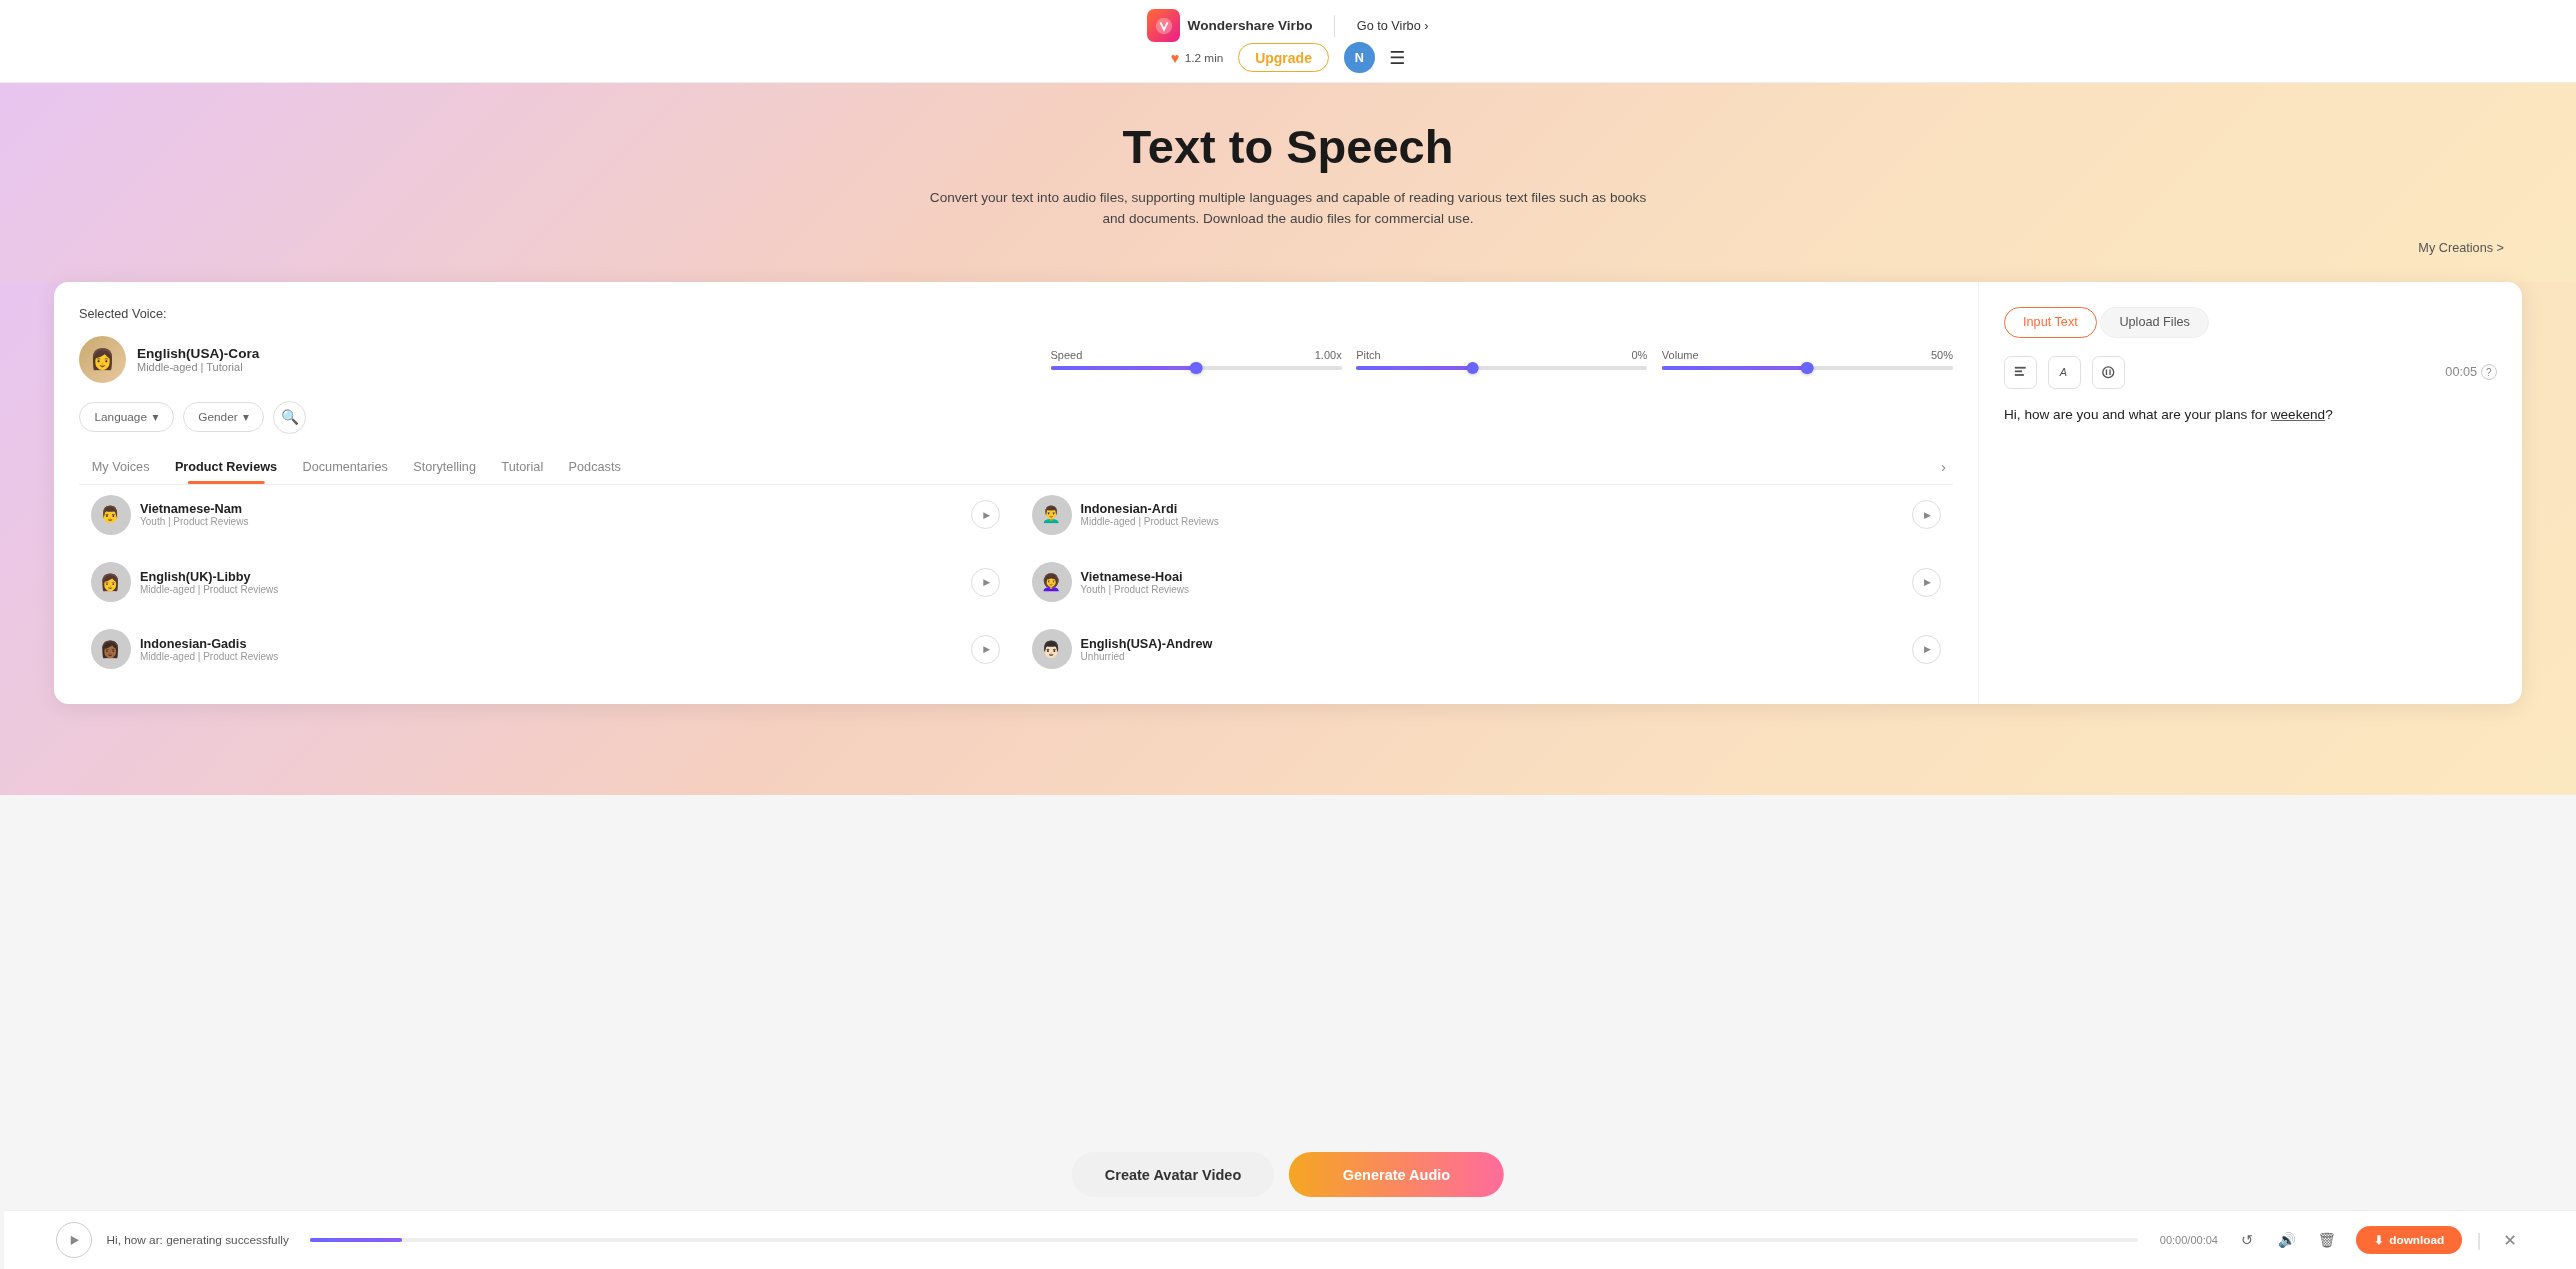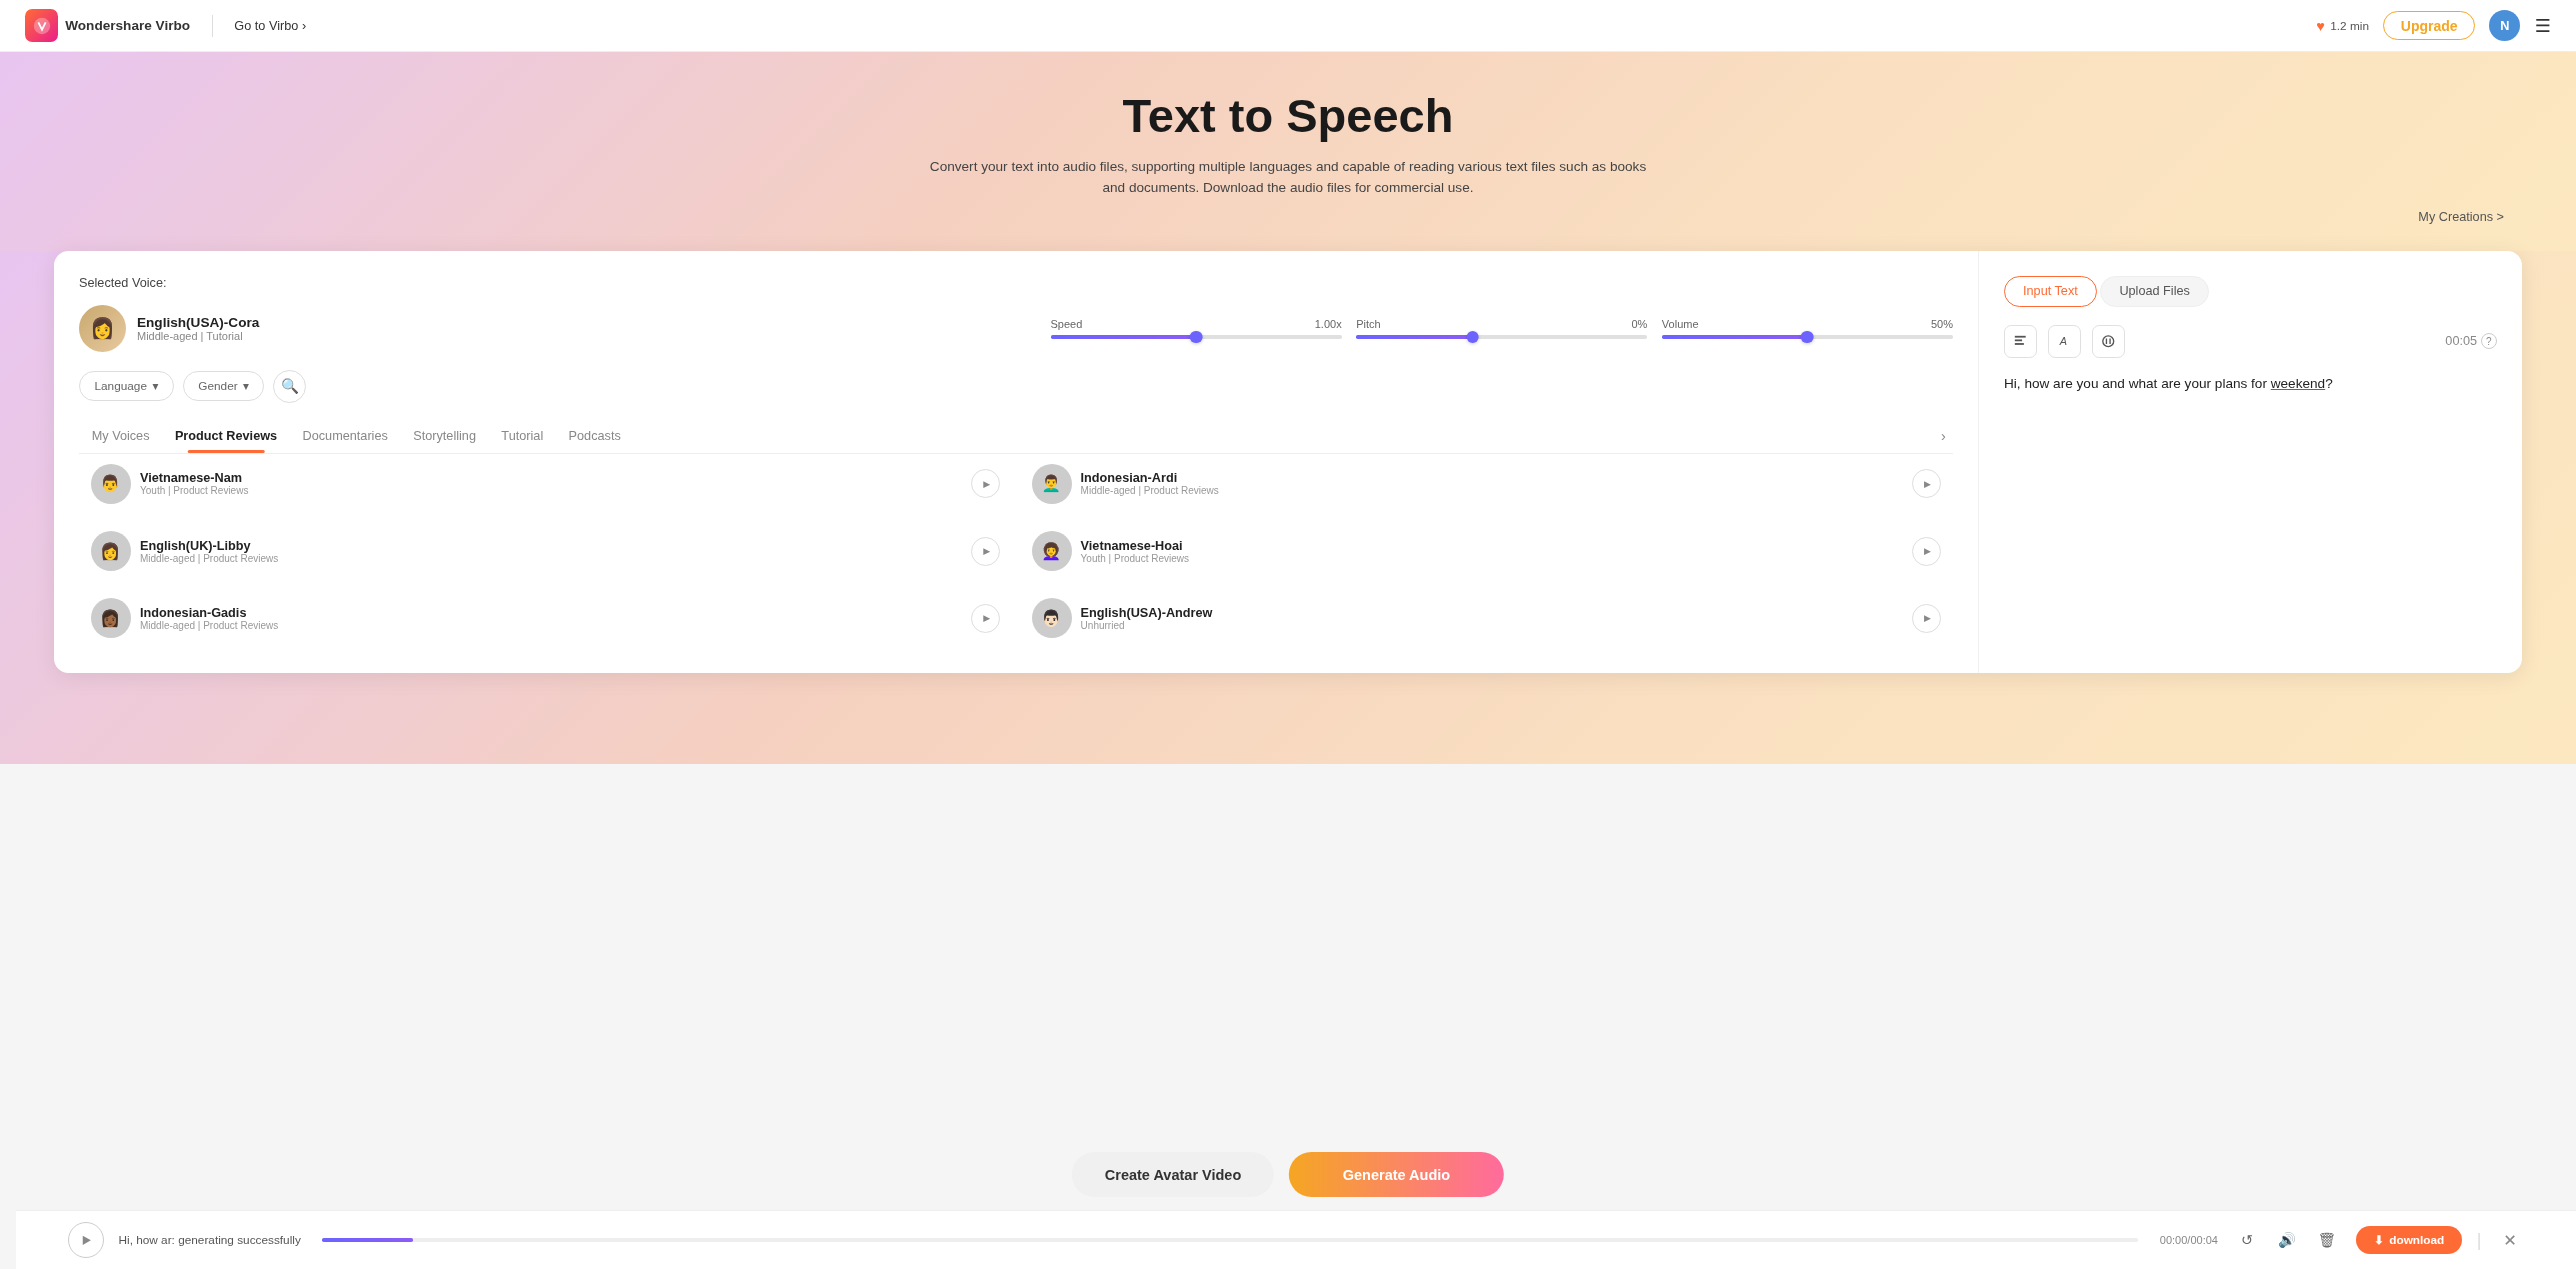--- a/index.html
+++ b/index.html
@@ -12,20 +12,21 @@
     
     .header {
       display: flex;
       align-items: center;
       justify-content: space-between;
       padding: 9px 25px;
       background: white;
       border-bottom: 0.9px solid #eee;
       position: relative;
       z-index: 10;
+      flex-direction: column;
     }
     .header-left {
       display: flex;
       align-items: center;
       gap: 14.5px;
     }
     .logo {
       display: flex;
       align-items: center;
       gap: 7.2px;
@@ -433,21 +434,21 @@
     }
     .text-underline {
       text-decoration: underline;
       text-decoration-color: #666;
     }
 
     
     .bottom-bar {
       position: fixed;
       bottom: 0;
-      left: 16px;
+      left: 4px;
       right: 0;
       background: white;
       border-top: 0.9px solid #eee;
       padding: 11px 52px;
       display: flex;
       align-items: center;
       gap: 14.5px;
       z-index: 100;
       justify-content: flex-end;
     }

